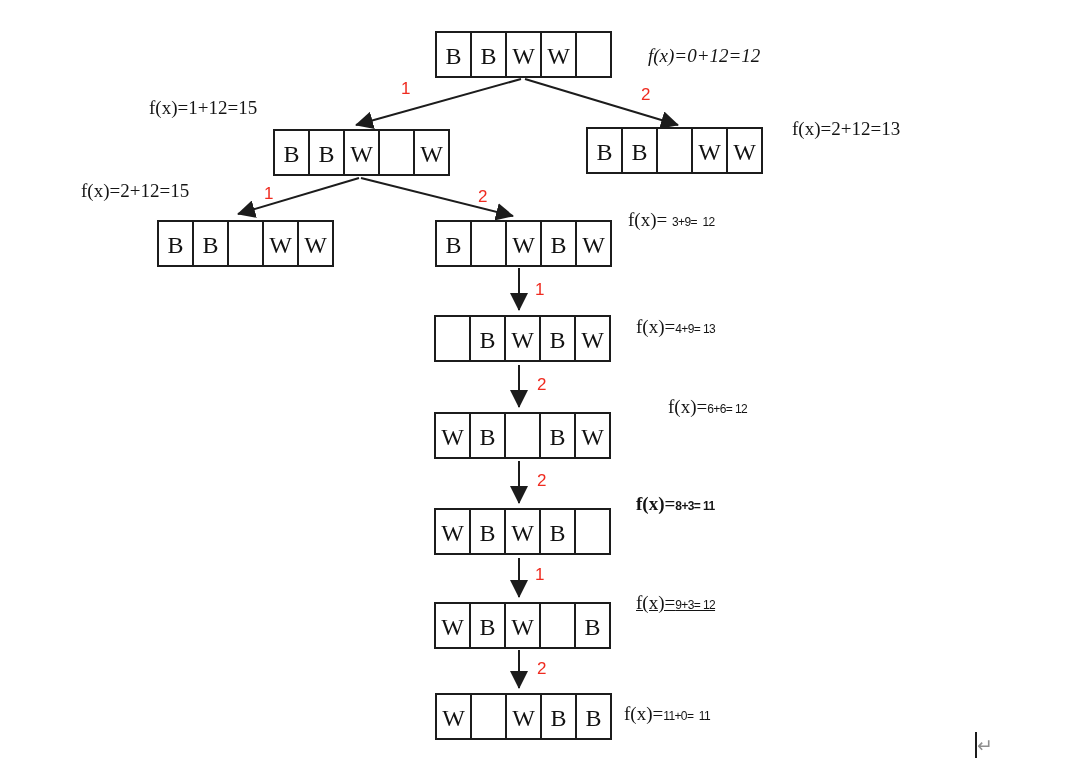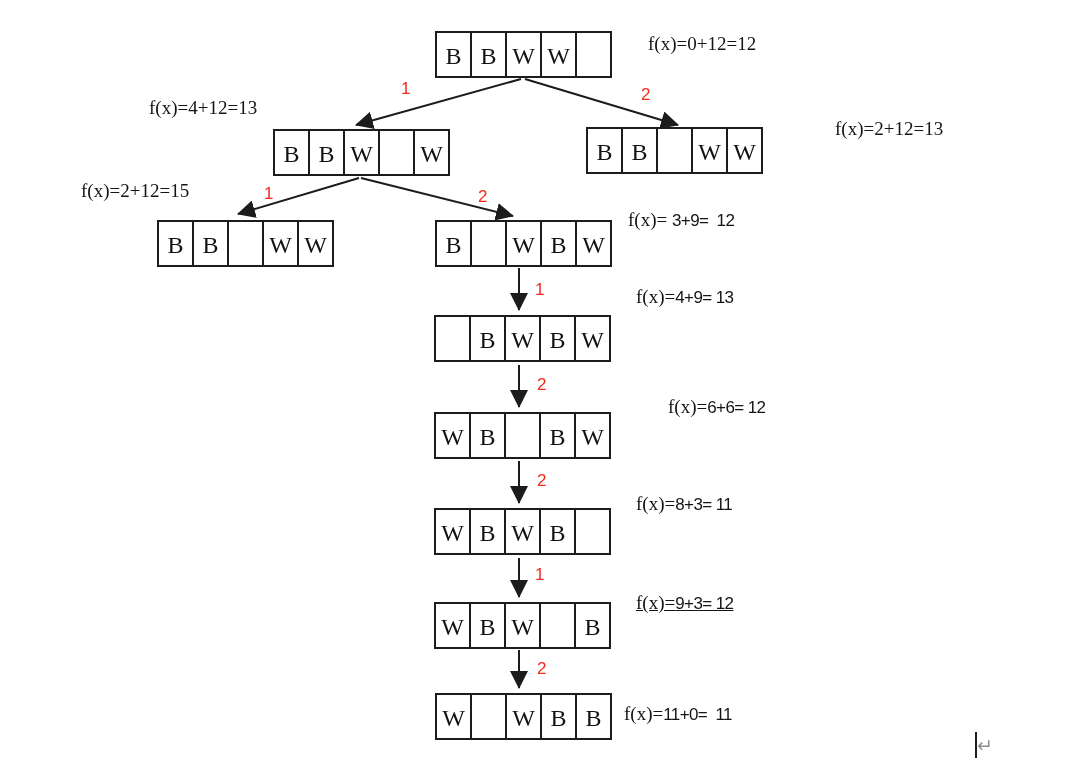--- a/index.html
+++ b/index.html
@@ -24,29 +24,29 @@
   .n3 { left:157px; top:220px; }
   .n4 { left:435px; top:220px; }
   .n5 { left:434px; top:315px; }
   .n6 { left:434px; top:412px; }
   .n7 { left:434px; top:508px; }
   .n8 { left:434px; top:602px; }
   .n9 { left:435px; top:693px; }
 
   
   .flabel { position:absolute; font-size:19px; color:#141414; white-space:nowrap; }
-  .flabel .sans { font-family:"Liberation Sans", sans-serif; font-size:17px; letter-spacing:-0.6px; }
-  .f0 { left:648px; top:33px;  }
+  .flabel .sans { font-family:"Liberation Sans", sans-serif; font-size:12px; letter-spacing:-0.6px; }
+  .f0 { left:648px; top:45px;font-style:italic;  }
   .f1 { left:149px; top:97px;  }
-  .f2 { left:792px; top:118px;margin-left:43px; }
+  .f2 { left:792px; top:118px; }
   .f3 { left:81px;  top:180px; }
   .f4 { left:628px; top:209px; }
-  .f5 { left:636px; top:286px;text-align:center; }
+  .f5 { left:636px; top:316px;text-align:center; }
   .f6 { left:668px; top:396px; }
-  .f7 { left:636px; top:493px; }
+  .f7 { left:636px; top:493px;font-weight:bold; }
   .f8 { left:636px; top:592px;text-decoration:underline; }
   .f9 { left:624px; top:703px; }
 
   
   .cost { position:absolute; font-family:"Liberation Sans", sans-serif;
           font-size:17px; color:#ef2b20; }
   .c0 { left:401px; top:79px;  }
   .c1 { left:641px; top:85px;  }
   .c2 { left:264px; top:184px; }
   .c3 { left:478px; top:187px; }
@@ -148,21 +148,21 @@
   </div>
   <div class="node n9">
     <span class="cell">W</span>
     <span class="cell"></span>
     <span class="cell">W</span>
     <span class="cell">B</span>
     <span class="cell">B</span>
   </div>
 
   <div class="flabel f0"><span class="serif">f(x)=0+12=12</span><span class="sans"></span></div>
-  <div class="flabel f1"><span class="serif">f(x)=4+12=13</span><span class="sans"></span></div>
+  <div class="flabel f1"><span class="serif">f(x)=1+12=15</span><span class="sans"></span></div>
   <div class="flabel f2"><span class="serif">f(x)=2+12=13</span><span class="sans"></span></div>
   <div class="flabel f3"><span class="serif">f(x)=2+12=15</span><span class="sans"></span></div>
   <div class="flabel f4"><span class="serif">f(x)=&nbsp;</span><span class="sans">3+9=&nbsp;&nbsp;12</span></div>
   <div class="flabel f5"><span class="serif">f(x)=</span><span class="sans">4+9=&nbsp;13</span></div>
   <div class="flabel f6"><span class="serif">f(x)=</span><span class="sans">6+6=&nbsp;12</span></div>
   <div class="flabel f7"><span class="serif">f(x)=</span><span class="sans">8+3=&nbsp;11</span></div>
   <div class="flabel f8"><span class="serif">f(x)=</span><span class="sans">9+3=&nbsp;12</span></div>
   <div class="flabel f9"><span class="serif">f(x)=</span><span class="sans">11+0=&nbsp;&nbsp;11</span></div>
 
   <div class="cost c0">1</div>

